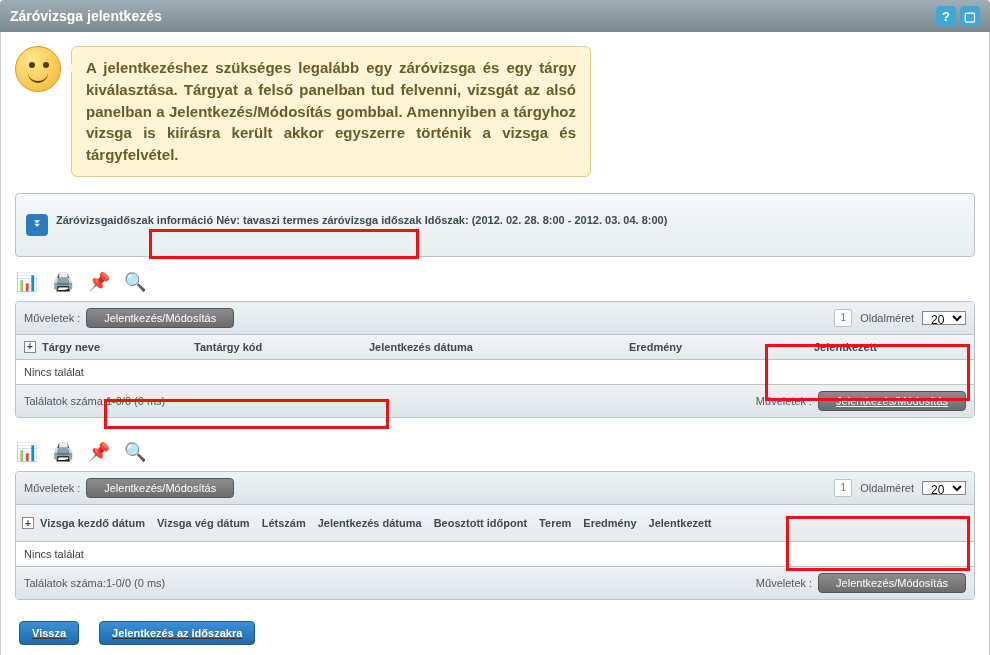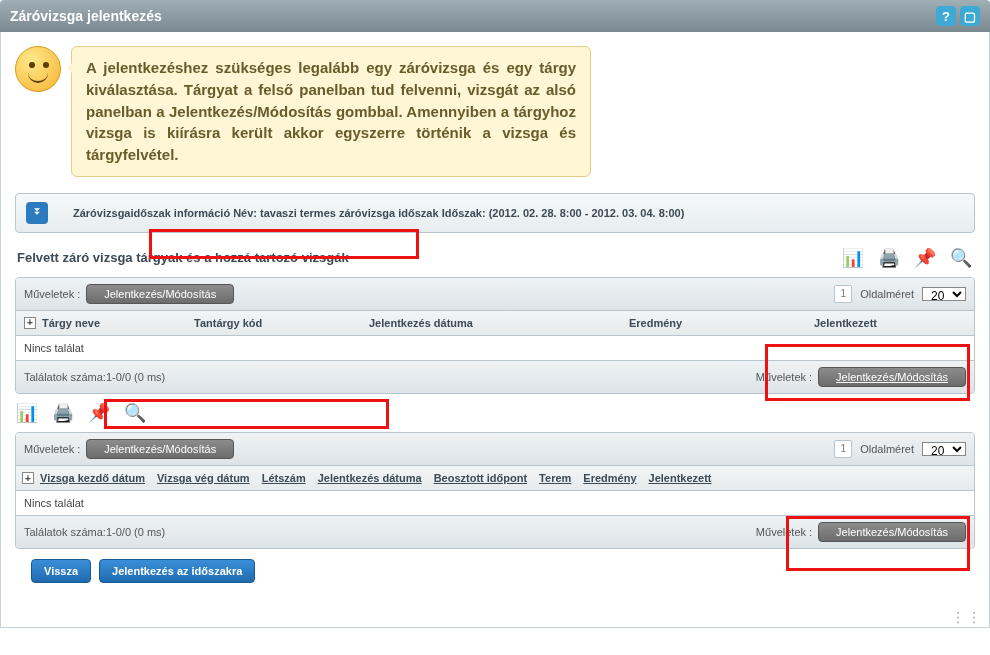--- a/index.html
+++ b/index.html
@@ -62,22 +62,22 @@
     width: 520px; position:relative; font-size:15px;
     line-height:1.45; text-align:justify;
   }
   .balloon::before {
     content:""; position:absolute; left:-10px; top:16px;
     border:5px solid transparent; border-right-color:#fff6d6;
   }
   .period-bar {
     border:1px solid #b9c5cc; border-radius:4px;
     background:linear-gradient(#f6f9fa,#e6edf0);
-    padding:8px 10px; display:flex; align-items:center;
-    gap:25px; margin-bottom:12px; font-weight:bold; color:#3b4a54;
+    padding:20px 10px; display:flex; 
+    gap:8px; margin-bottom:12px; font-weight:bold; color:#3b4a54;
   }
   .expander {
     width:22px; height:22px; background:#2b7bbf;
     border-radius:4px; color:#fff; display:flex;
     align-items:center; justify-content:center;
   }
   .expander svg { width:14px; height:14px; }
   .section-head {
     display:flex; align-items:center; justify-content:space-between;
     margin: 6px 0 6px 0;
@@ -88,21 +88,21 @@
   }
   .toolbar-icons {
     display:flex; gap:10px; align-items:center;
   }
   .ti {
     width:26px; height:26px; display:flex; align-items:center;
     justify-content:center; font-size:18px;
   }
   .panel {
     border:1px solid #b9c5cc; border-radius:4px; overflow:hidden;
-    margin-bottom:6px;
+    margin-bottom:21px;
   }
   .panel-bar {
     background:linear-gradient(#eef2f4,#dde4e8);
     padding:6px 8px; display:flex; align-items:center;
     justify-content:space-between; border-bottom:1px solid #b9c5cc;
     color:#555;
   }
   .ops { display:flex; align-items:center; gap:6px; }
   .chip {
     background:linear-gradient(#8c8c8c,#6c6c6c);
@@ -125,21 +125,21 @@
   }
   .thead .th { padding:6px 8px; }
   .tbody { padding:6px 8px; color:#444; }
   .tfoot {
     background:linear-gradient(#eef2f4,#dde4e8);
     border-top:1px solid #b9c5cc; padding:6px 8px;
     display:flex; justify-content:space-between; align-items:center;
     color:#555;
     text-align:center;
   }
-  .action-buttons { display:flex; gap:8px; margin:10px 16px 8px; }
+  .action-buttons { display:flex; gap:20px; margin:10px 4px 8px;text-decoration:underline; }
   .btn-blue {
     background:linear-gradient(#3a8fd8,#1f6bb0);
     color:#fff; border:1px solid #185a95; border-radius:4px;
     padding:5px 12px; font-weight:bold; font-size:11px; cursor:pointer;
   }
   .red-box {
     position:absolute; border:3px solid #e11; pointer-events:none;
   }
   .plus-sq {
     width:12px; height:12px; border:1px solid #888; background:#fff;
@@ -149,21 +149,21 @@
   .resize-dots {
     display:flex; justify-content:flex-end; padding:4px 6px 2px;
     color:#9aa7af; font-size:14px; letter-spacing:2px;
   }
   
   .t1 .th:nth-child(1){ flex:0 0 170px; display:flex; align-items:center;}
   .t1 .th:nth-child(2){ flex:0 0 175px;}
   .t1 .th:nth-child(3){ flex:0 0 260px;}
   .t1 .th:nth-child(4){ flex:0 0 185px;}
   .t1 .th:nth-child(5){ flex:1;}
-  .t2 .th { padding:6px 6px; white-space:nowrap;text-decoration:underline; }
+  .t2 .th { padding:12px 6px; white-space:nowrap; }
 </style>
 </head>
 <body>
 
 <div class="titlebar">
   <span>Záróvizsga jelentkezés</span>
   <div class="titlebar-icons">
     <div class="ticon">?</div>
     <div class="ticon">▢</div>
   </div>
@@ -183,21 +183,20 @@
       <div class="expander">
         <svg viewBox="0 0 24 24" fill="#fff">
             <path d="M7 10l5 5 5-5z"></path>
             <path d="M7 4l5 5 5-5z"></path>
           </svg>
       </div>
       <span>Záróvizsgaidőszak információ Név: tavaszi termes záróvizsga időszak Időszak: (2012. 02. 28. 8:00 - 2012. 03. 04. 8:00)</span>
     </div>
 
     <div class="section-head">
-      <div class="section-title">Felvett záró vizsga tárgyak és a hozzá tartozó vizsgák</div>
       <div class="toolbar-icons">
         <div class="ti" style="color:#2e8b2e">📊</div>
         <div class="ti" style="color:#3a6fa0">🖨️</div>
         <div class="ti" style="color:#b0302a">📌</div>
         <div class="ti" style="color:#5a6b75">🔍</div>
       </div>
     </div>
 
     <div class="panel">
       <div class="panel-bar">

